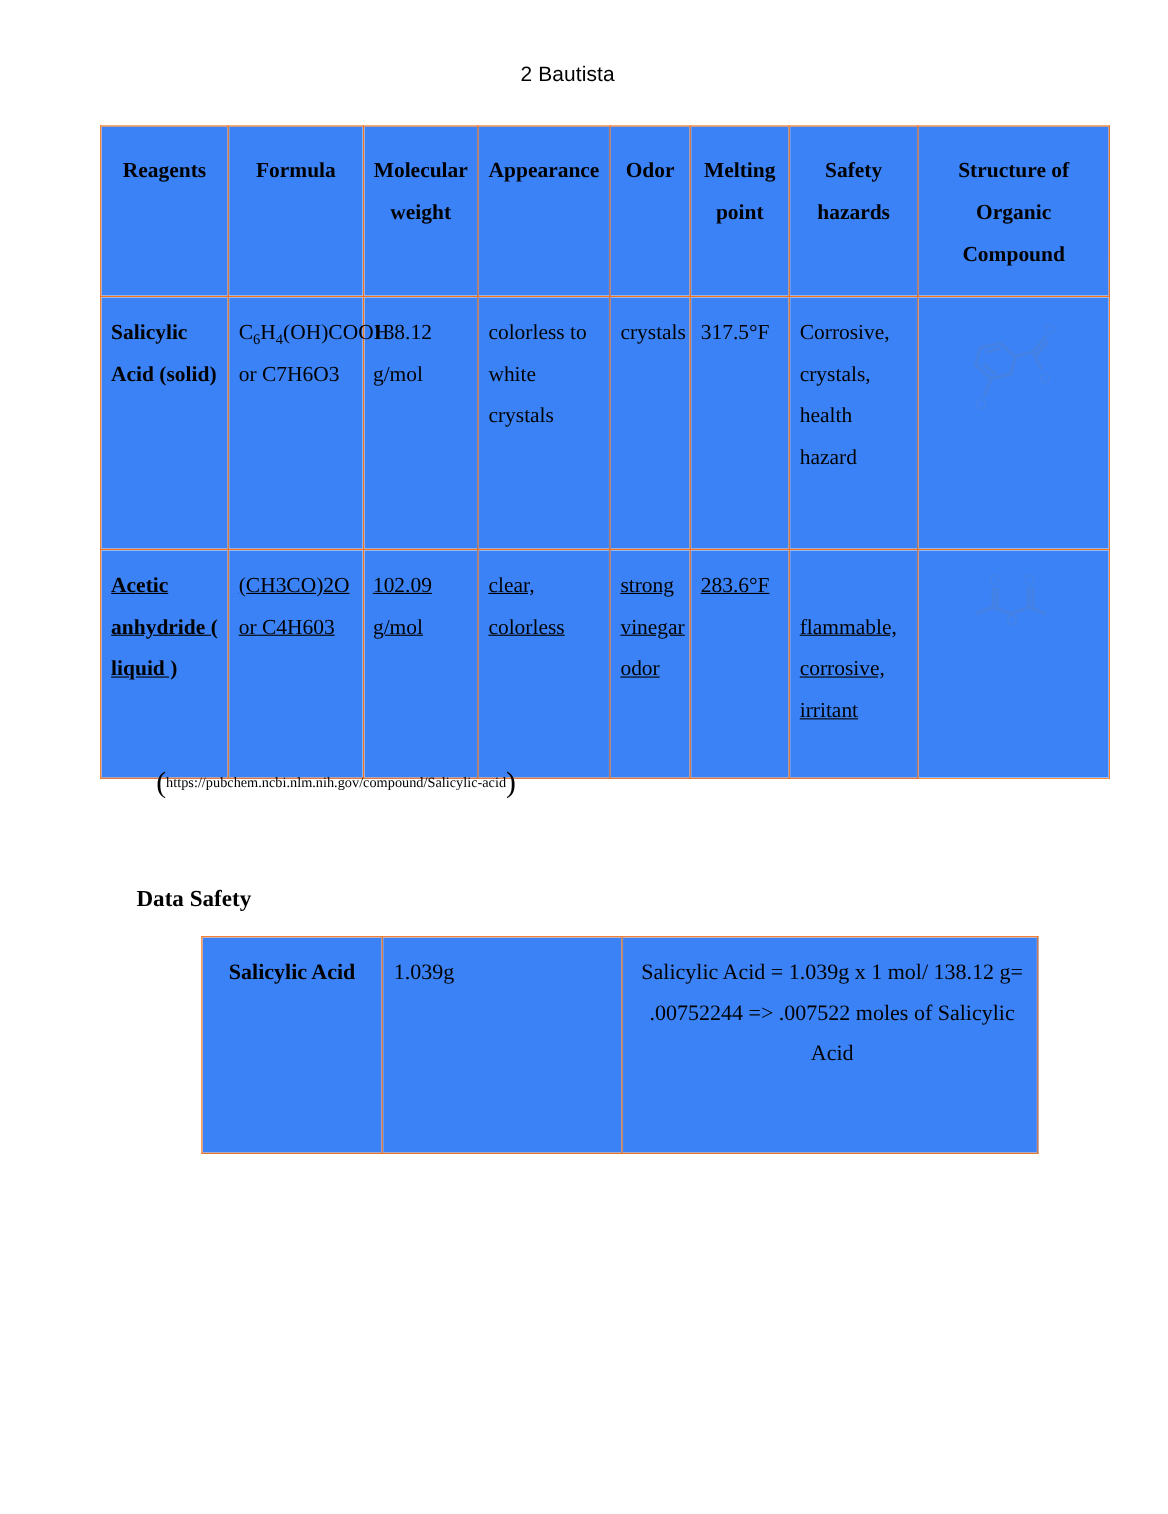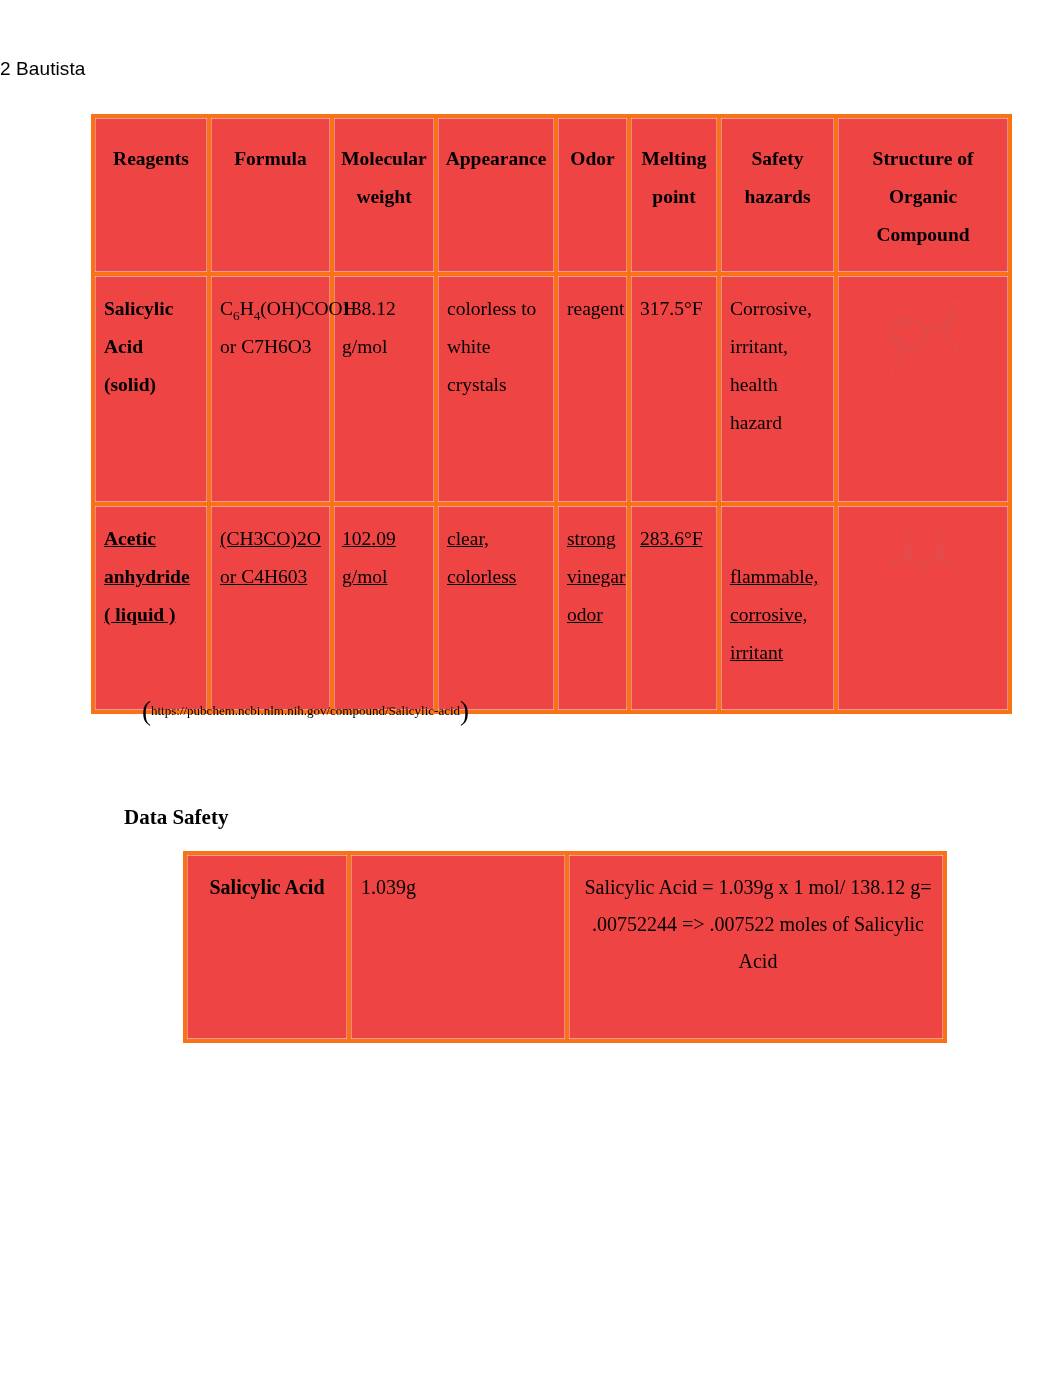--- a/index.html
+++ b/index.html
@@ -13,42 +13,42 @@
     position: relative;
     font-family: "Liberation Serif", "DejaVu Serif", serif;
     color: #000000;
     overflow: hidden;
   }
 
   
   .page-header {
     position: absolute;
     top: 58px;
-    left: 0;
+    left: 12px;
     width: 1008px;
-    text-align: left;
+    text-align: center;
     font-family: "Liberation Sans", "DejaVu Sans", sans-serif;
     font-size: 19px;
     line-height: 22px;
     letter-spacing: 0.1px;
   }
 
   
   .doc-table {
     position: absolute;
     border-collapse: collapse;
     table-layout: fixed;
     background: #ffffff;
   }
   .doc-table td {
-    border: 4px solid #f97316;
+    border: 1px solid #f97316;
     box-shadow: inset 0 0 0 0.4px #efefef;
     vertical-align: top;
     padding: 0;
-    background: #ef4444;
+    background: #3b82f6;
   }
 
   
   #reagent-table {
     left: 91px;
     top: 114px;
     width: 917px;
   }
   #reagent-table td {
     font-size: 19.5px;
@@ -129,21 +129,21 @@
     line-height: 37px;
   }
   #data-table .hdr {
     font-weight: bold;
     text-align: center;
     height: 90px;
     padding: 16px 6px 0 6px;
   }
   #data-table .row-cell {
     height: 170px;
-    padding: 14px 10px 0 10px;
+    padding: 14px 10px 12px 10px;
   }
   #data-table .c-name {
     font-weight: bold;
     text-align: center;
   }
   #data-table .c-amount { text-align: left; }
   #data-table .c-moles  { text-align: center; padding-left: 14px; }
 
   sub { font-size: 0.68em; line-height: 0; }
 </style>
@@ -177,23 +177,23 @@
   </tr>
 
   <tr class="r1">
     <td class="cell name-cell">Salicylic Acid (solid)</td>
     <td class="cell">
       <span>C</span><sub>6</sub><span>H</span><sub>4</sub><span>(OH)COOH or</span>
       <span>C7H6O3</span>
     </td>
     <td class="cell num">138.12 g/mol</td>
     <td class="cell">colorless to white crystals</td>
-    <td class="cell">reagent</td>
+    <td class="cell">crystals</td>
     <td class="cell">317.5°F</td>
-    <td class="cell">Corrosive, irritant, health hazard</td>
+    <td class="cell">Corrosive, crystals, health hazard</td>
     <td class="structure-cell">
       <svg class="structure-img struct-sal" viewBox="0 0 118 100">
         <g fill="none" stroke="#8a8070" stroke-width="3">
           <path d="M38 52 L24 40 L28 24 L46 20 L60 32 L56 48 Z"></path>
           <path d="M42 48 L31 39"></path>
           <path d="M33 28 L46 25"></path>
           <path d="M60 32 L76 28"></path>
           <path d="M76 28 L88 14"></path>
           <path d="M79 31 L90 18"></path>
           <path d="M76 28 L84 44"></path>

